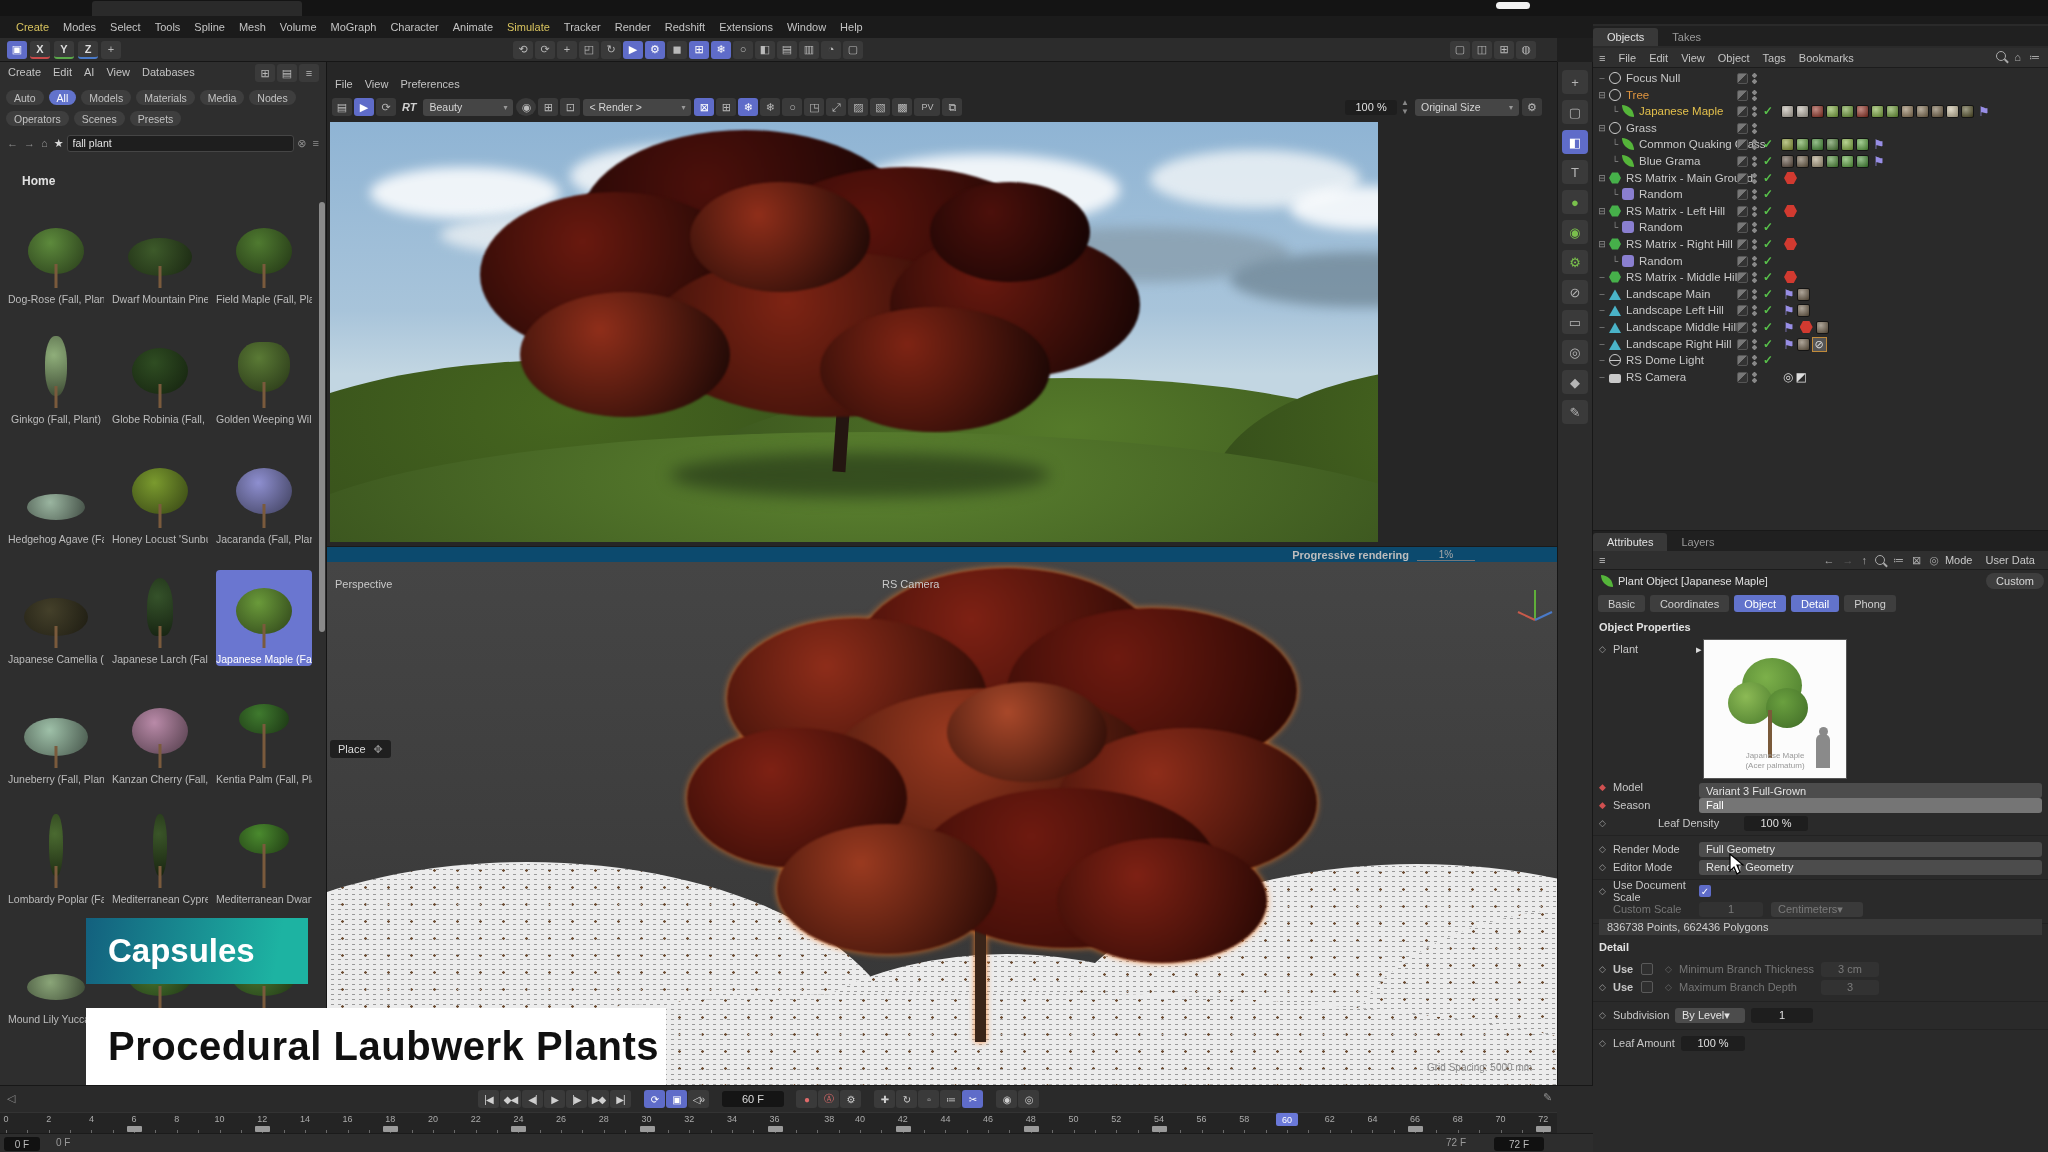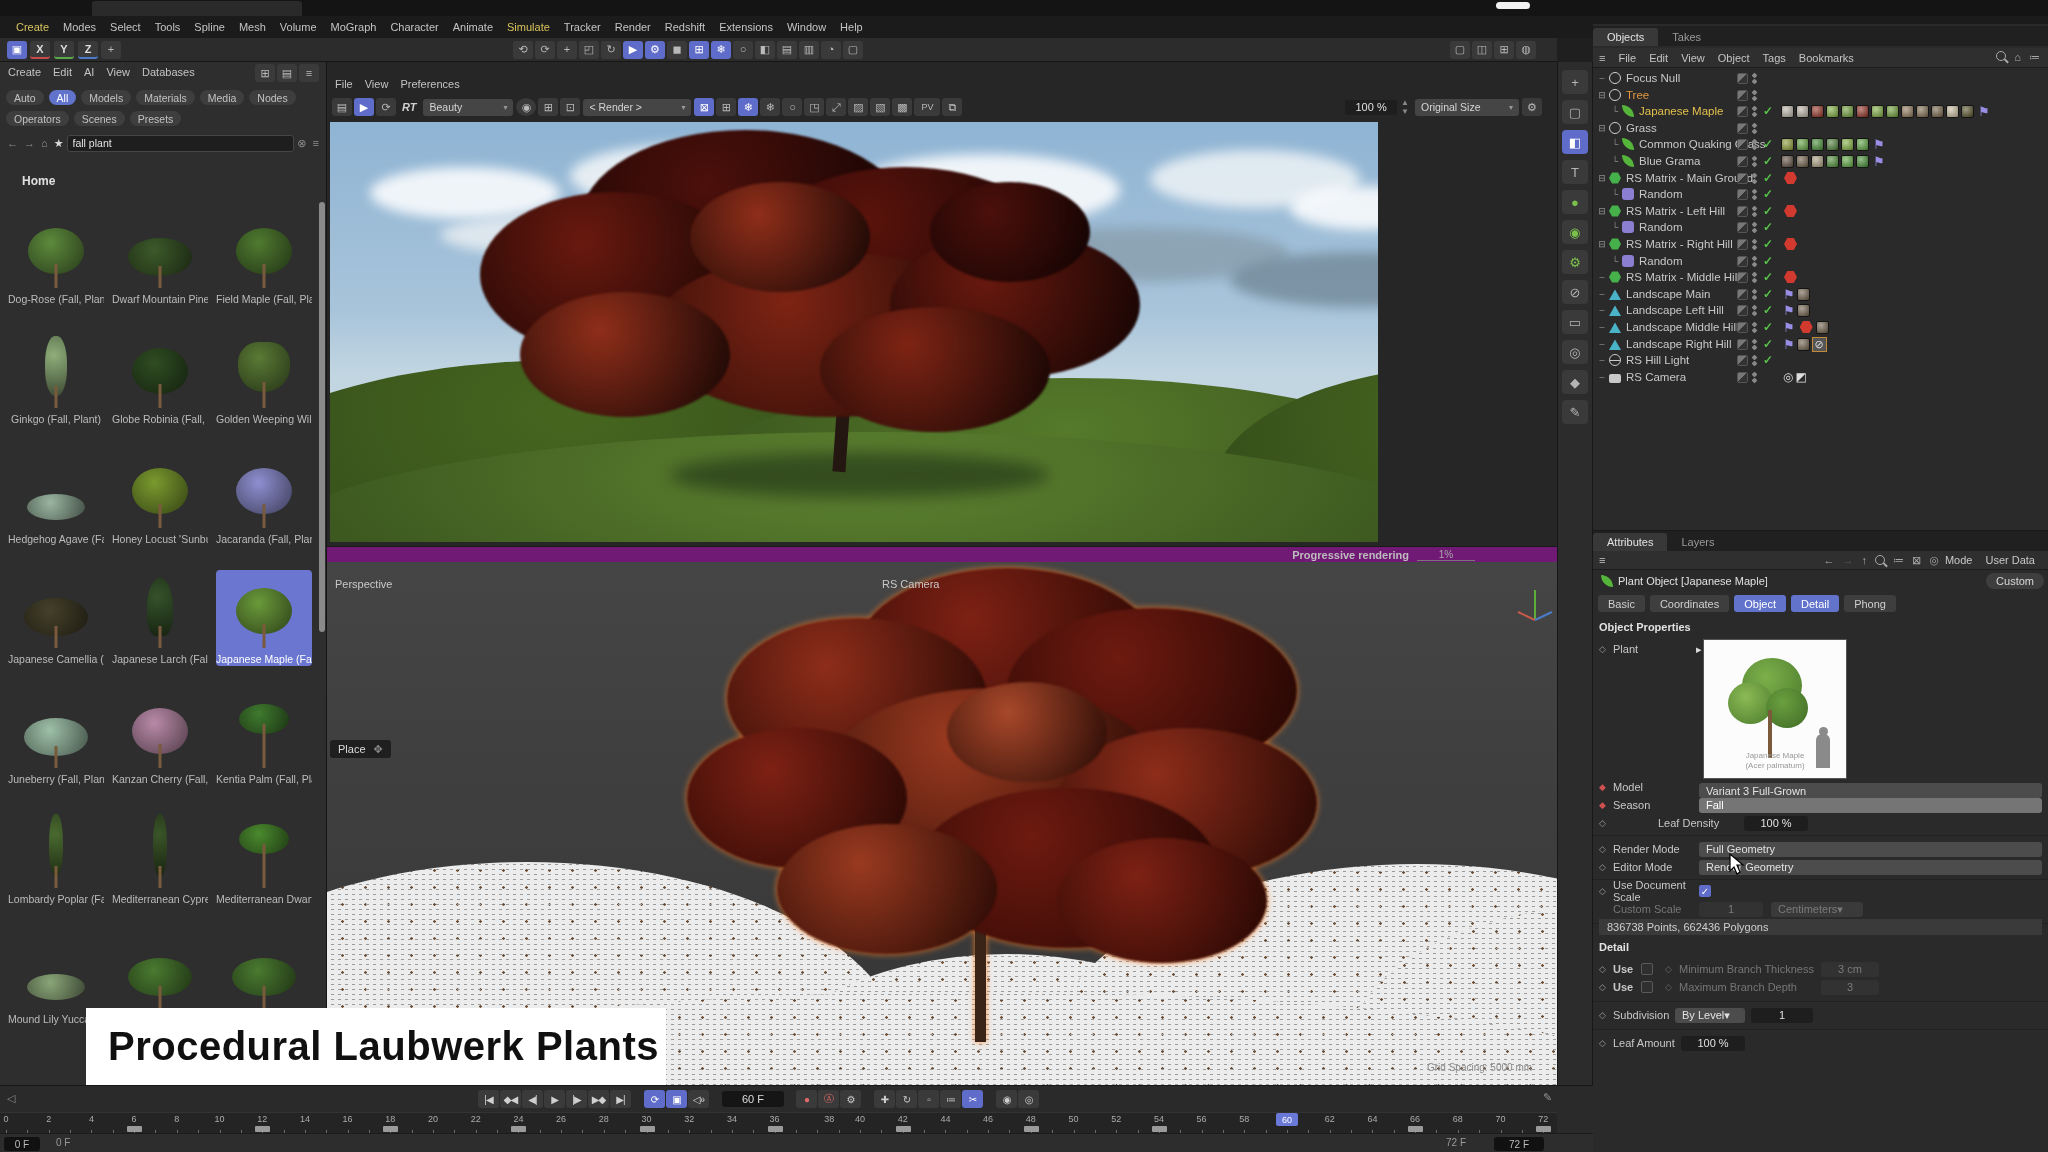--- a/index.html
+++ b/index.html
@@ -54,21 +54,21 @@
   #rv-menus{position:absolute;left:8px;top:16px;display:flex;}
   #rv-menus div{margin-right:12px;color:#c4c4c4;}
   #rv-toolbar{position:absolute;left:4px;top:32px;width:1222px;height:26px;display:flex;align-items:center;}
   .dd{height:17px;background:#454545;border-radius:3px;color:#d5d5d5;display:flex;align-items:center;
       padding:0 6px;margin:0 2px;font-size:10.5px;white-space:nowrap;}
   .dd .car{margin-left:6px;font-size:8px;color:#999;}
   #rv-image{position:absolute;left:3px;top:60px;width:1048px;height:420px;overflow:hidden;background:linear-gradient(#8fb4d4 0%,#a8c4da 45%,#c2d6e2 60%);}
   .cloud{position:absolute;border-radius:50%;filter:blur(6px);}
   .hill{position:absolute;border-radius:50%;}
   .blob{position:absolute;border-radius:50%;}
-  #rv-progress{position:absolute;left:0px;top:484px;width:1230px;height:16px;background:#701a75;border-top:1px solid #1a1a1a;}
+  #rv-progress{position:absolute;left:0px;top:484px;width:1230px;height:16px;background:#0c4a6e;border-top:1px solid #1a1a1a;}
   #prog-label{position:absolute;right:148px;top:2px;color:#bdbdbd;font-weight:bold;}
   #prog-bar{position:absolute;right:82px;top:2px;width:58px;height:11px;border-bottom:1px solid #777;text-align:center;color:#aaa;font-size:10px;}
 
   #persp{position:absolute;left:0;top:500px;width:1230px;height:523px;overflow:hidden;
          background:linear-gradient(#454545 0%,#3d3d3d 55%,#343434 100%);}
   .mound{position:absolute;border-radius:50%;background-color:#ececec;
          background-image:radial-gradient(#9a9a9a 1px,transparent 1.4px),radial-gradient(#6a4a30 1.3px,transparent 1.8px);
          background-size:7px 5px,23px 17px;}
   #persp-label{position:absolute;left:8px;top:16px;color:#c9c9c9;}
   #cam-label{position:absolute;left:555px;top:16px;color:#c9c9c9;}
@@ -812,21 +812,21 @@
             <div class="ttags">
               <div class="tag-flag">⚑</div>
               <div class="tag-m" style="background: radial-gradient(circle at 35% 30%, rgba(255, 255, 255, 0.45), rgba(0, 0, 0, 0.3)) rgb(106, 90, 68);"></div>
               <div class="tag-forbid">⊘</div>
             </div>
           </div>
         </div>
         <div class="trow" style="top: 282px; padding-left: 4px;">
           <div class="texp">–</div>
           <div class="oi oi-light"></div>
-          <div class="tname">RS Hill Light</div>
+          <div class="tname">RS Dome Light</div>
           <div class="tmeta">
             <div class="dotbox"></div>
             <div class="ldots"></div>
             <div class="tcheck">✓</div>
             <div class="ttags"></div>
           </div>
         </div>
         <div class="trow" style="top: 299px; padding-left: 4px;">
           <div class="texp">–</div>
           <div class="oi oi-camera"></div>
@@ -1124,20 +1124,23 @@
         <div id="playhead" style="left: 1276px;">60</div>
       </div>
     <div id="tl-info">
       <span class="fbox" style="left:4px;top:3px;width:36px;">0 F</span>
       <span class="ftext" style="left:56px;">0 F</span>
       <span class="ftext" style="left:1446px;">72 F</span>
       <span class="fbox" style="left:1494px;top:3px;width:50px;">72 F</span>
     </div>
   </div>
 
+  <div id="overlay-badge" class="abs">
+    <span>Capsules</span>
+  </div>
   <div id="overlay-title" class="abs">
     <span>Procedural Laubwerk Plants</span>
   </div>
 
   <svg id="mouse-cursor" class="abs" width="18" height="24">
     <polygon points="2,2 2,19 6,15 9,22 12,20 9,13 15,13" fill="#fff" stroke="#000" stroke-width="1.2"></polygon>
   </svg>
 </div>
 
 </body></html>

